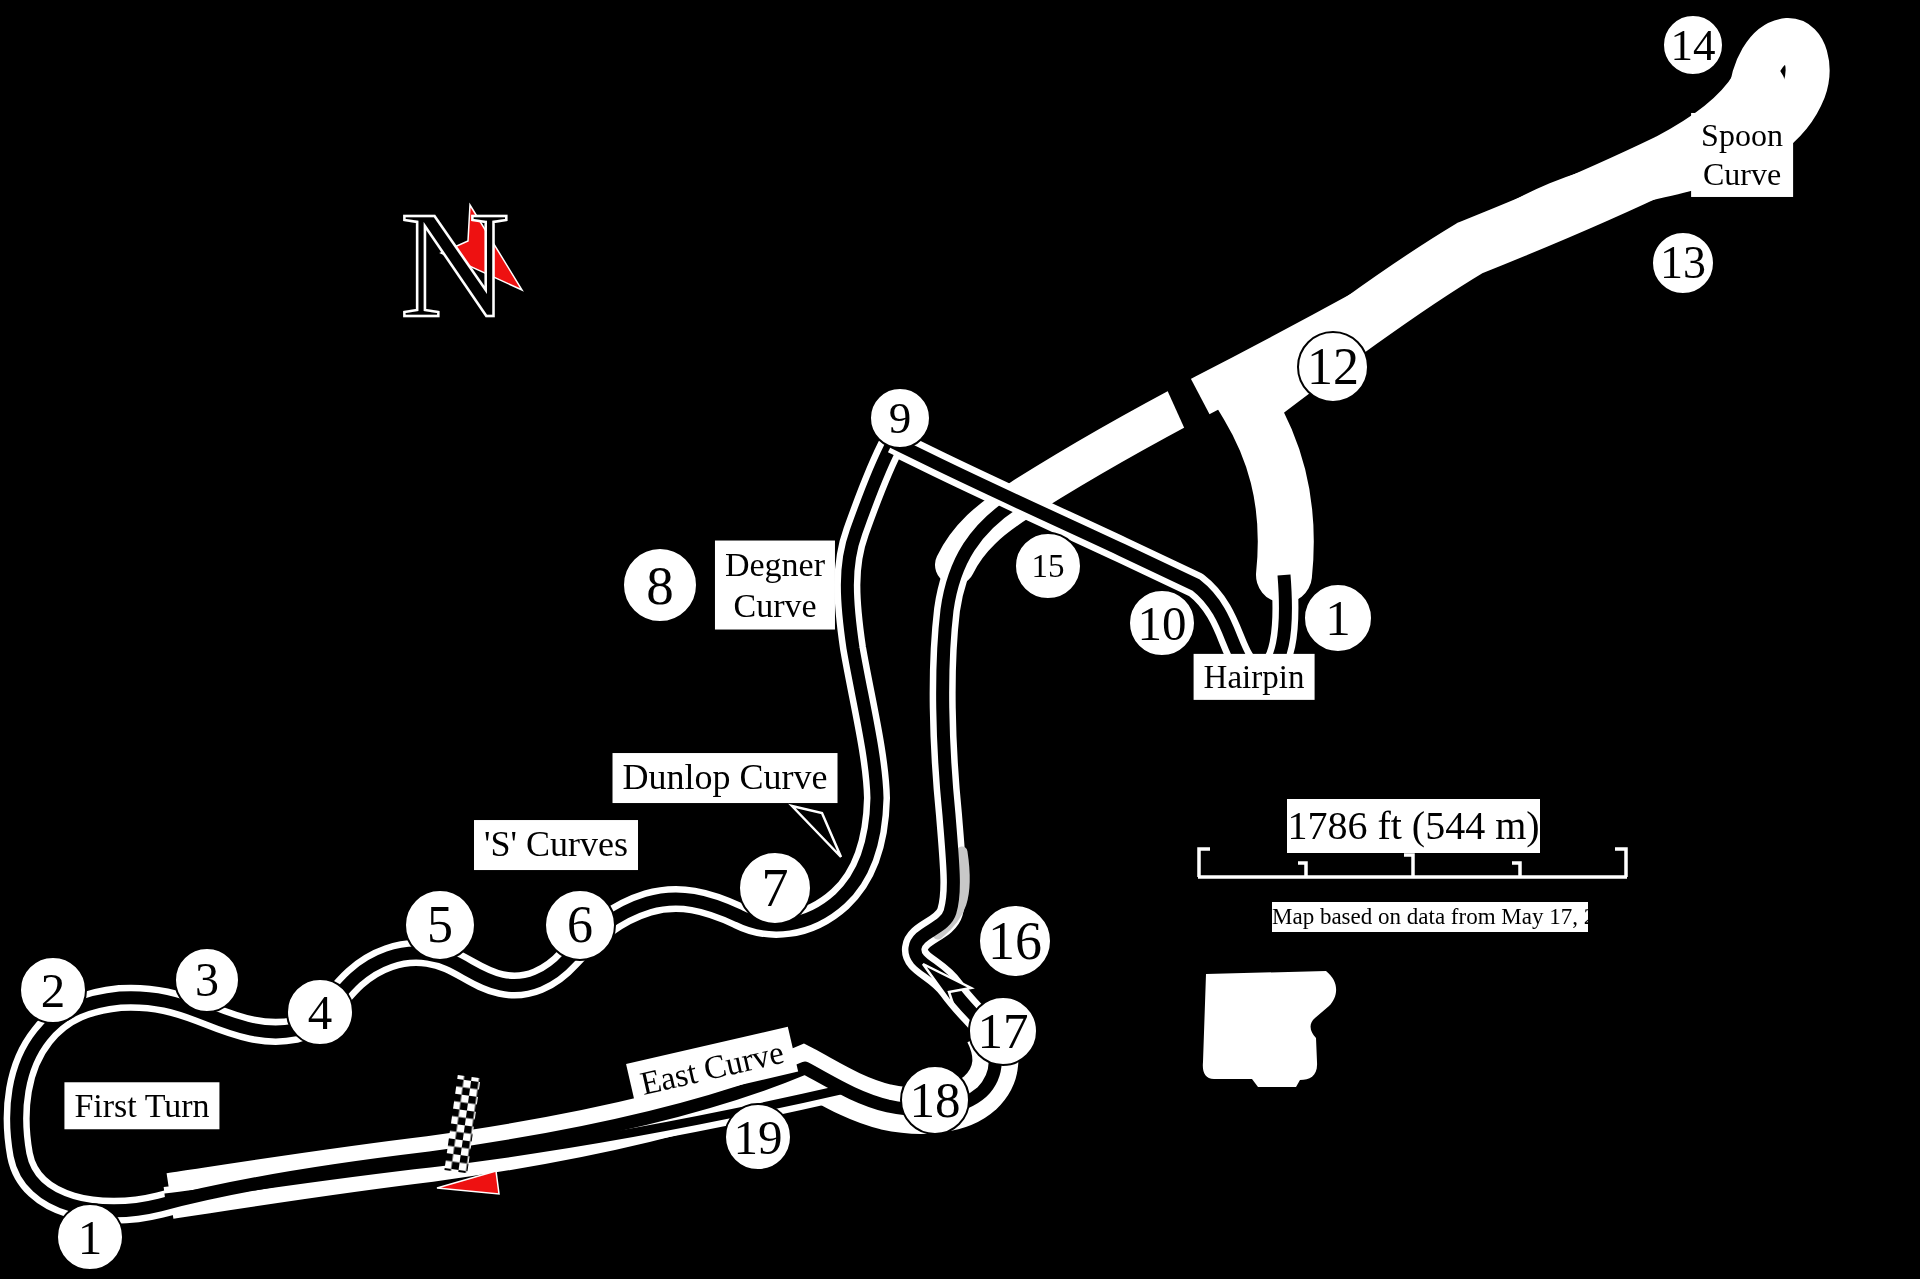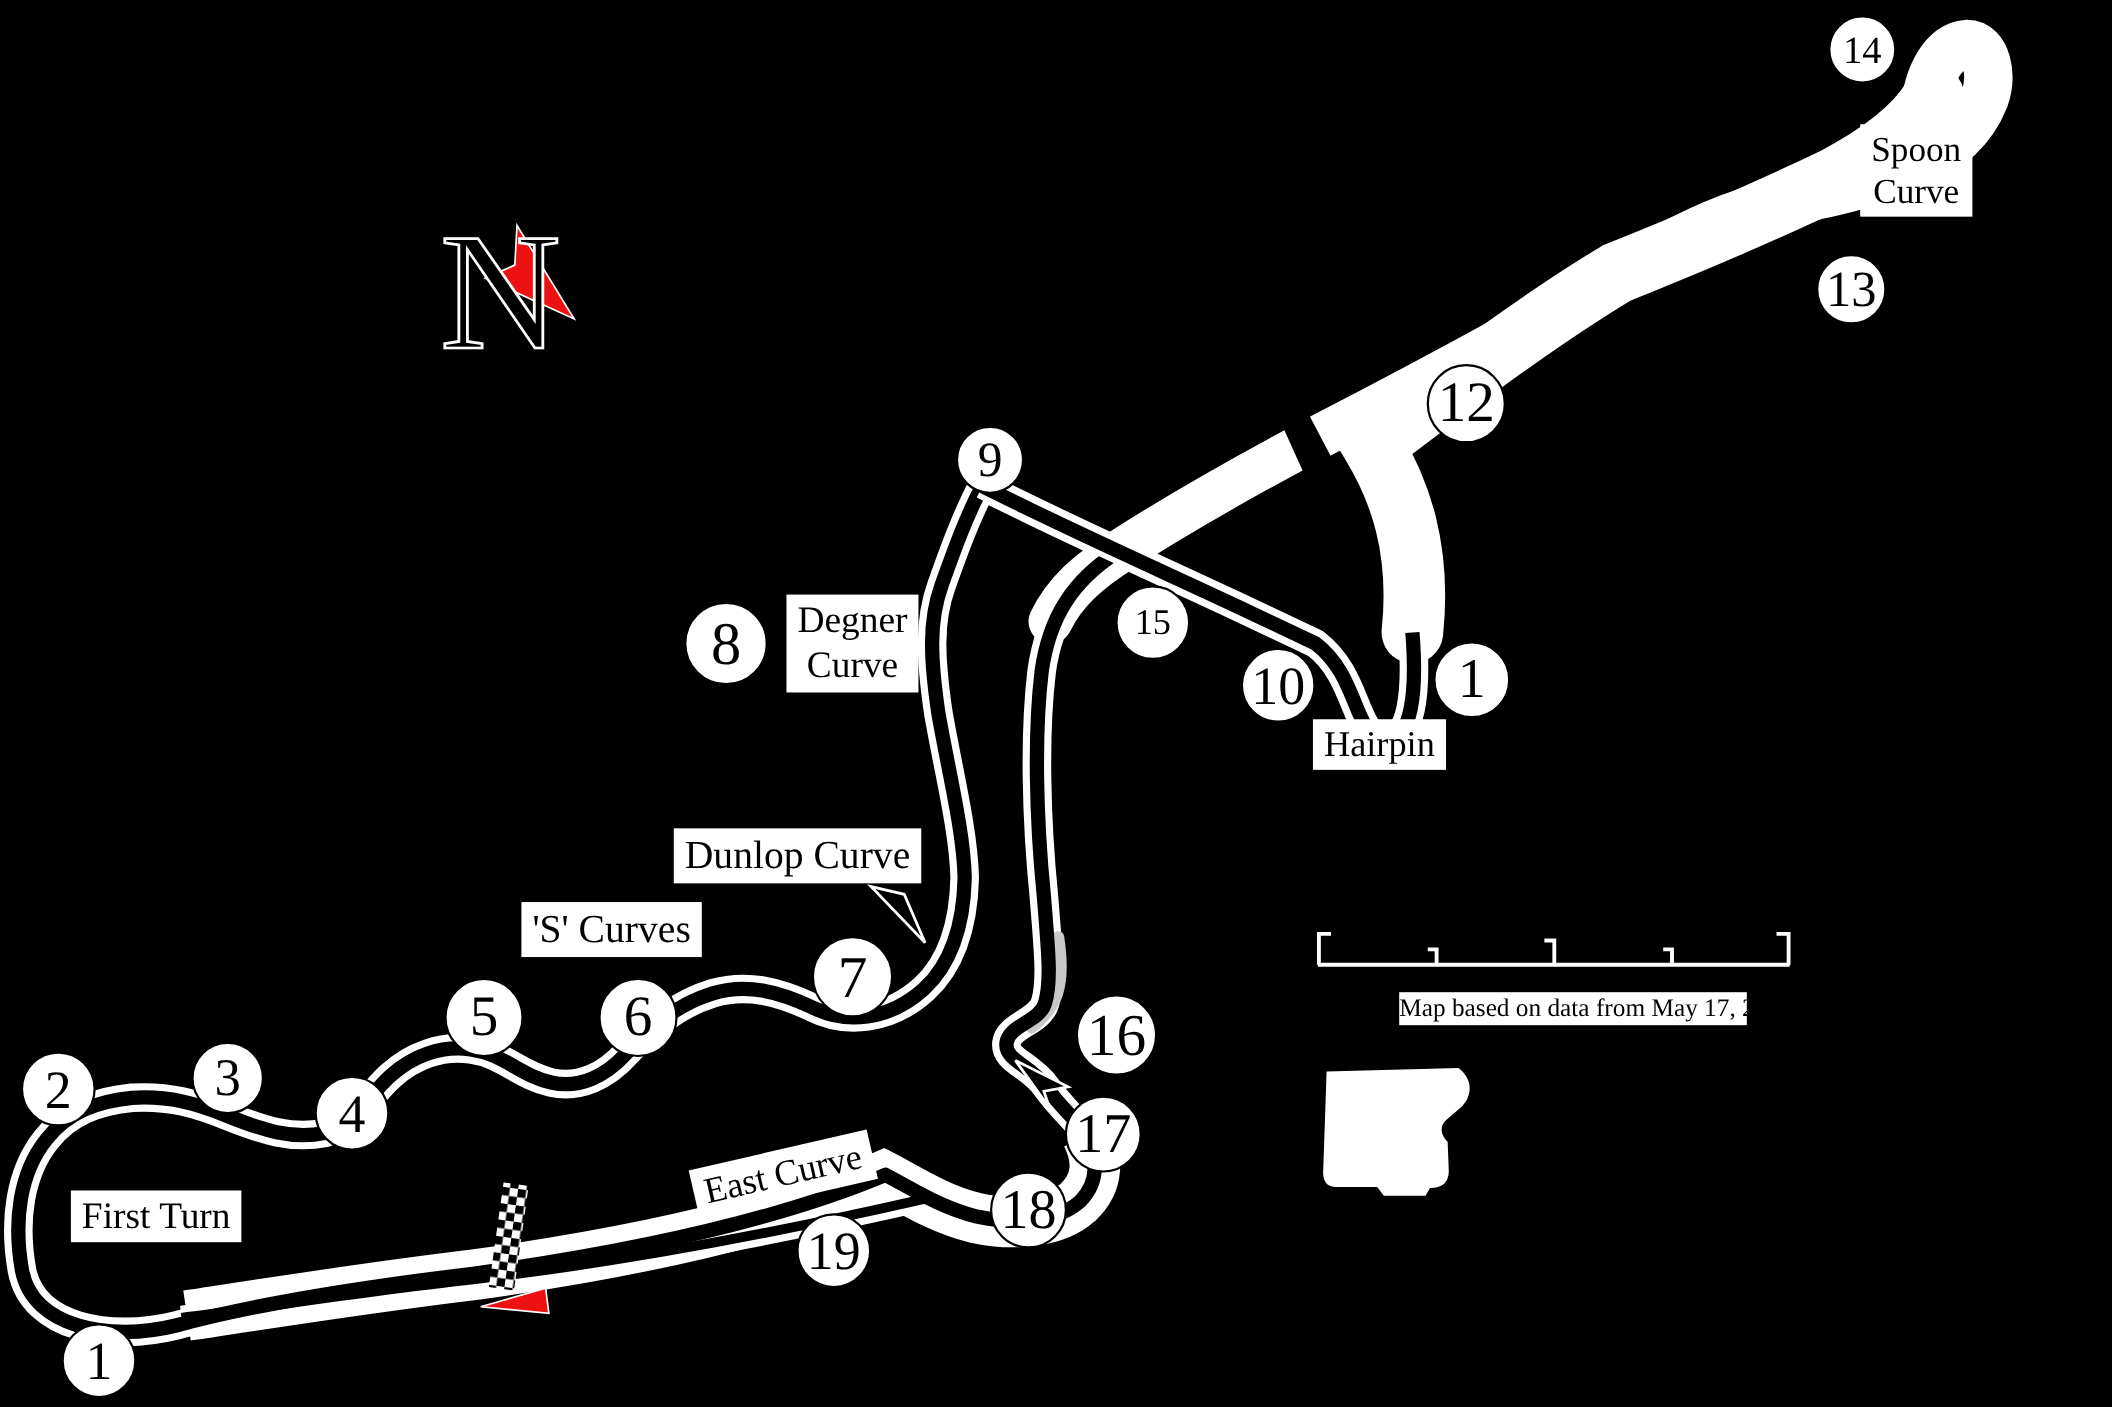--- a/index.html
+++ b/index.html
@@ -171,20 +171,21 @@
     </g>
 
     <path fill="#ffffff" d="M 1206 974 L 1326 971
          C 1340 982, 1338 997, 1329 1006
          L 1315 1018 C 1308 1024, 1310 1032, 1316 1038
          L 1317 1062 C 1318 1076, 1310 1080, 1300 1080
          L 1296 1087 L 1258 1087 L 1252 1079 L 1214 1079
          C 1205 1079, 1202 1072, 1203 1062 Z"></path>
   </svg>
 
+  <div class="scaletext" style="left:1287px;top:799px;width:253px;height:54px;font-size:40px;line-height:54px;padding:0;">1786 ft (544 m)</div>
   <div class="scaletext" style="left:1272px;top:902px;width:316px;height:30px;font-size:23px;line-height:30px;padding:0;">Map based on data from May 17, 2005</div>
 
   <div id="overlay">
       <div class="maplabel" style="left: 142px; top: 1106px; font-size: 34px; transform: translate(-50%, -50%);">First Turn</div>
       <div class="maplabel" style="left: 556px; top: 845px; font-size: 36px; transform: translate(-50%, -50%);">'S' Curves</div>
       <div class="maplabel" style="left: 775px; top: 585px; font-size: 34px; transform: translate(-50%, -50%);">Degner
 Curve</div>
       <div class="maplabel" style="left: 725px; top: 778px; font-size: 36px; transform: translate(-50%, -50%);">Dunlop Curve</div>
       <div class="maplabel" style="left: 1254px; top: 677px; font-size: 33px; transform: translate(-50%, -50%);">Hairpin</div>
       <div class="maplabel" style="left: 1742px; top: 155px; font-size: 32px; transform: translate(-50%, -50%);">Spoon
@@ -196,20 +197,20 @@
       <div class="marker" style="left: 286px; top: 978px; width: 64px; height: 64px; font-size: 49px;">4</div>
       <div class="marker" style="left: 404px; top: 889px; width: 68px; height: 68px; font-size: 52px;">5</div>
       <div class="marker" style="left: 544px; top: 889px; width: 68px; height: 68px; font-size: 52px;">6</div>
       <div class="marker" style="left: 738px; top: 851px; width: 70px; height: 70px; font-size: 54px;">7</div>
       <div class="marker" style="left: 622px; top: 547px; width: 72px; height: 72px; font-size: 55px;">8</div>
       <div class="marker" style="left: 869px; top: 387px; width: 58px; height: 58px; font-size: 45px;">9</div>
       <div class="marker" style="left: 1128px; top: 589px; width: 64px; height: 64px; font-size: 49px;">10</div>
       <div class="marker" style="left: 1303px; top: 583px; width: 66px; height: 66px; font-size: 51px;">1</div>
       <div class="marker" style="left: 1297px; top: 331px; width: 68px; height: 68px; font-size: 52px;">12</div>
       <div class="marker" style="left: 1651px; top: 231px; width: 60px; height: 60px; font-size: 46px;">13</div>
-      <div class="marker" style="left: 1662px; top: 14px; width: 58px; height: 58px; font-size: 35px;">14</div>
+      <div class="marker" style="left: 1662px; top: 14px; width: 58px; height: 58px; font-size: 45px;">14</div>
       <div class="marker" style="left: 1014px; top: 532px; width: 64px; height: 64px; font-size: 33px;">15</div>
       <div class="marker" style="left: 978px; top: 904px; width: 70px; height: 70px; font-size: 54px;">16</div>
       <div class="marker" style="left: 968px; top: 996px; width: 66px; height: 66px; font-size: 51px;">17</div>
       <div class="marker" style="left: 900px; top: 1065px; width: 66px; height: 66px; font-size: 51px;">18</div>
       <div class="marker" style="left: 724px; top: 1103px; width: 64px; height: 64px; font-size: 49px;">19</div>
     </div>
 </div>
 
 </body></html>

